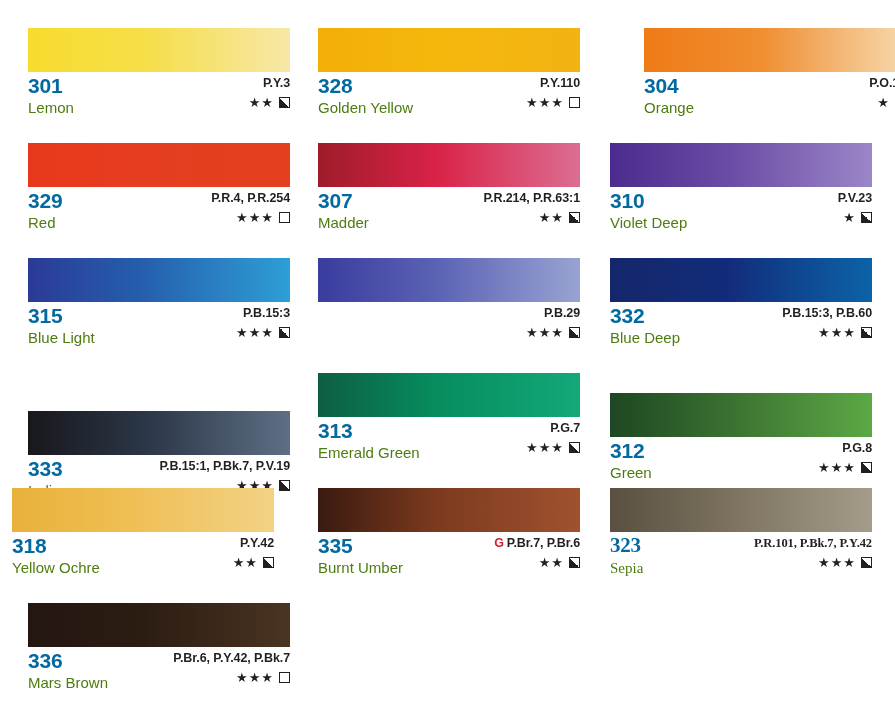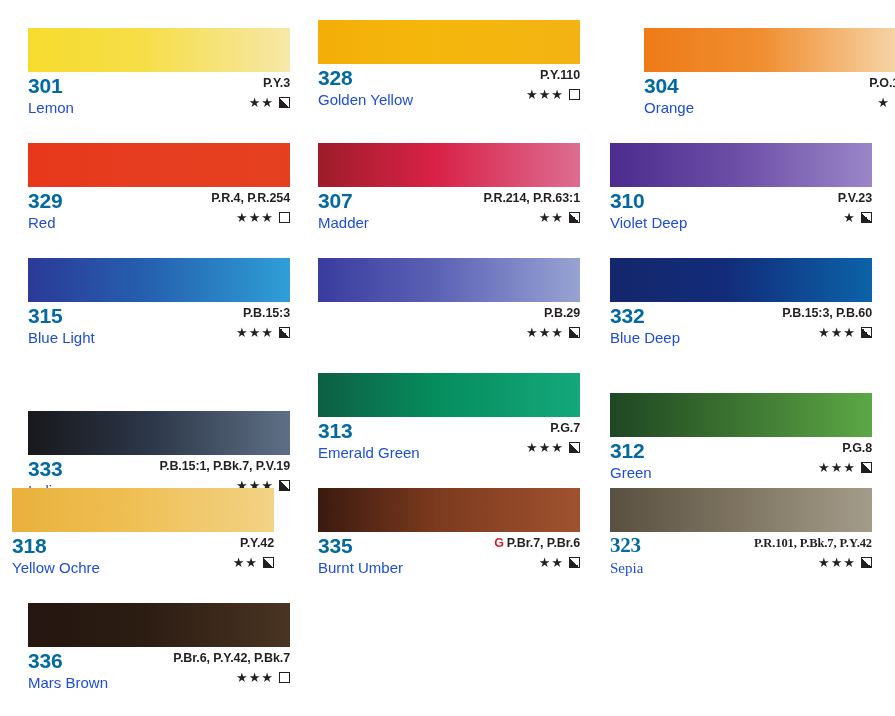--- a/index.html
+++ b/index.html
@@ -53,21 +53,21 @@
     line-height: 23px;
     letter-spacing: -0.2px;
     color: #0369a1;
     white-space: nowrap;
   }
 
   .name {
     font-size: 15px;
     font-weight: normal;
     line-height: 20px;
-    color: #1d4ed8;
+    color: #4d7c0f;
     white-space: nowrap;
     margin-top: 1px;
   }
 
   .right-block {
     position: absolute;
     right: 0;
     top: 4px;
     text-align: right;
   }
@@ -152,21 +152,21 @@
         </div>
         <div class="right-block">
           <div class="pigment"><span>P.Y.3</span></div>
           <div class="ratings">
             <span class="stars">★★</span>
             <span class="opacity-mark semi"></span>
           </div>
         </div>
       </div>
     </div>
-    <div class="swatch-cell" style="left: 318px; top: 20px; width: 262px;">
+    <div class="swatch-cell" style="left: 318px; top: 28px; width: 262px;">
       <div class="swatch" style="height: 44px; background: linear-gradient(to right, rgb(243, 174, 8) 0%, rgb(245, 183, 12) 45%, rgb(242, 179, 19) 100%);"></div>
       <div class="info">
         <div class="left-block">
           <div class="code">328</div>
           <div class="name">Golden Yellow</div>
         </div>
         <div class="right-block">
           <div class="pigment"><span>P.Y.110</span></div>
           <div class="ratings">
             <span class="stars">★★★</span>

